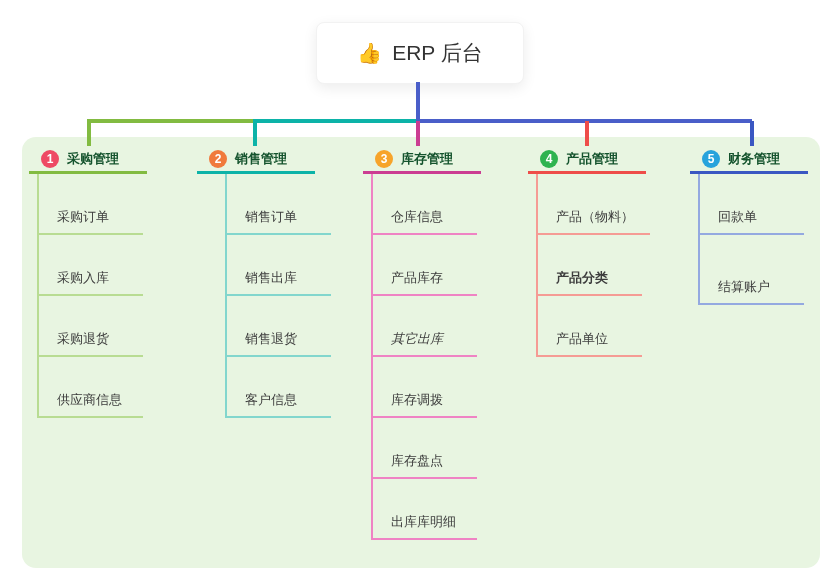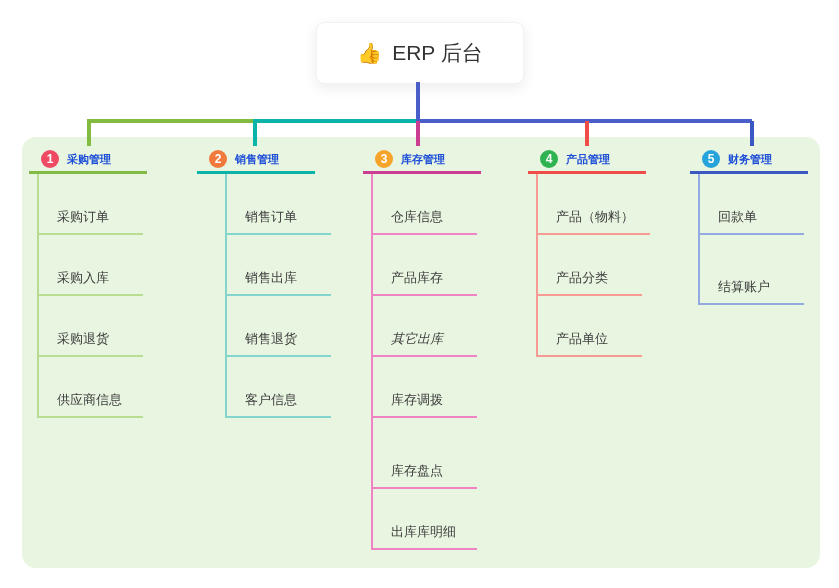--- a/index.html
+++ b/index.html
@@ -29,21 +29,21 @@
   .branch-header{
     display:flex;align-items:center;height:27px;width:118px;
     padding-left:12px;box-sizing:border-box;border-bottom:3px solid #000;
     cursor:pointer;
   }
   .badge{
     width:18px;height:18px;border-radius:50%;flex:0 0 18px;
     color:#fff;font-size:12px;font-weight:700;line-height:18px;text-align:center;
     margin-right:8px;
   }
-  .branch-label{font-size:11px;font-weight:600;color:#1d4ed8;white-space:nowrap;}
+  .branch-label{font-size:13px;font-weight:600;color:#14532d;white-space:nowrap;}
   .children{margin-left:8px;border-left:2px solid #ccc;}
   .child{
     height:52px;box-sizing:content-box;width:fit-content;min-width:70px;
     display:flex;align-items:flex-end;
     padding:0 16px 7px 18px;border-bottom:2px solid #ccc;
     font-size:13px;color:#3d3d3d;white-space:nowrap;cursor:pointer;
   }
 </style>
 </head>
 <body>
@@ -96,32 +96,32 @@
       <div class="branch" style="left: 363px;">
         <div class="branch-header" style="border-bottom-color: rgb(203, 61, 146);">
           <span class="badge" style="background: rgb(247, 164, 42);">3</span>
           <span class="branch-label">库存管理</span>
         </div>
         <div class="children" style="border-left-color: rgb(239, 131, 196);">
           <div class="child" style="border-bottom-color: rgb(239, 131, 196);">仓库信息</div>
           <div class="child" style="border-bottom-color: rgb(239, 131, 196);">产品库存</div>
           <div class="child" style="border-bottom-color: rgb(239, 131, 196); font-style: italic;">其它出库</div>
           <div class="child" style="border-bottom-color: rgb(239, 131, 196);">库存调拨</div>
-          <div class="child" style="border-bottom-color: rgb(239, 131, 196); margin-top: 10px;">库存盘点</div>
+          <div class="child" style="border-bottom-color: rgb(239, 131, 196);">库存盘点</div>
           <div class="child" style="border-bottom-color: rgb(239, 131, 196);">出库库明细</div>
         </div>
       </div>
       <div class="branch" style="left: 528px;">
         <div class="branch-header" style="border-bottom-color: rgb(238, 77, 73);">
           <span class="badge" style="background: rgb(47, 179, 80);">4</span>
           <span class="branch-label">产品管理</span>
         </div>
         <div class="children" style="border-left-color: rgb(245, 155, 148);">
           <div class="child" style="border-bottom-color: rgb(245, 155, 148);">产品（物料）</div>
-          <div class="child" style="border-bottom-color: rgb(245, 155, 148);">产品分类</div>
+          <div class="child" style="border-bottom-color: rgb(245, 155, 148); font-weight: bold;">产品分类</div>
           <div class="child" style="border-bottom-color: rgb(245, 155, 148);">产品单位</div>
         </div>
       </div>
       <div class="branch" style="left: 690px;">
         <div class="branch-header" style="border-bottom-color: rgb(58, 87, 194);">
           <span class="badge" style="background: rgb(39, 163, 220);">5</span>
           <span class="branch-label">财务管理</span>
         </div>
         <div class="children" style="border-left-color: rgb(148, 169, 224);">
           <div class="child" style="border-bottom-color: rgb(148, 169, 224);">回款单</div>

